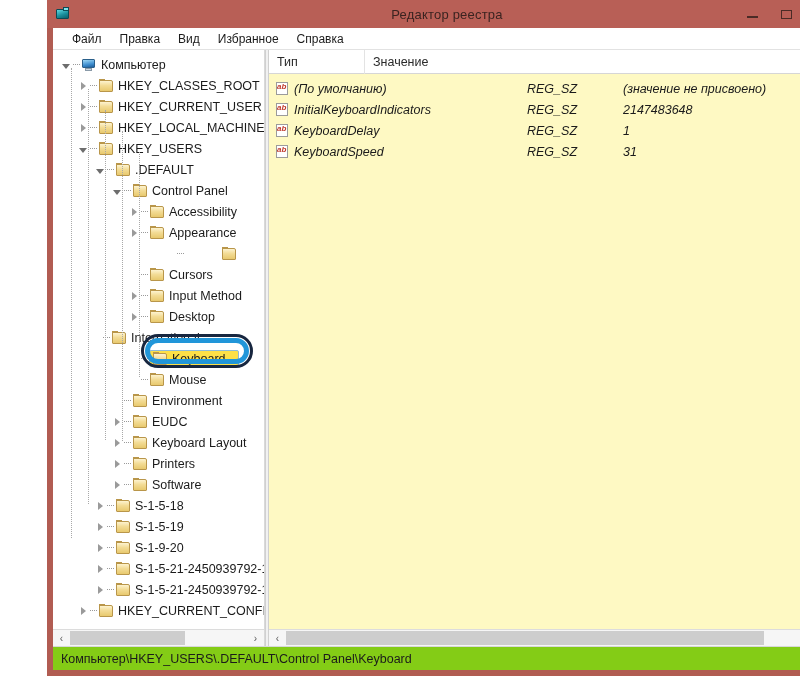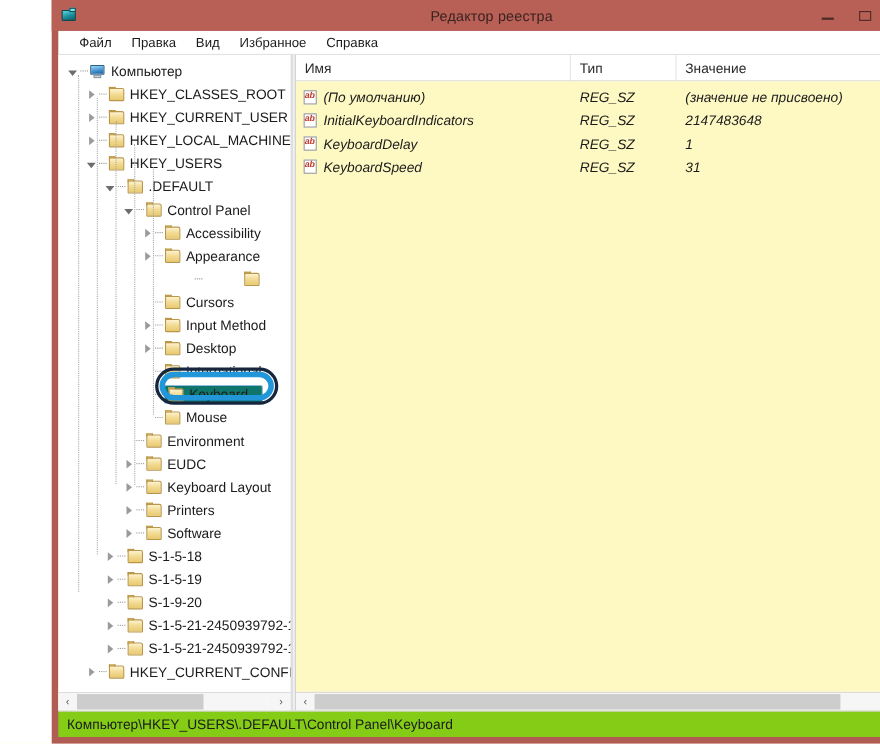--- a/index.html
+++ b/index.html
@@ -237,21 +237,21 @@
     top: 0; bottom: 0;
     width: 0;
     border-left: 1px dotted #a8a8a8;
   }
 
   
   .sel-box {
     display: inline-flex;
     align-items: center;
     border: 1px solid #8fbcd8;
-    background: #0f766e;
+    background: #fde047;
     border-radius: 2px;
     padding: 0px 8px 0px 2px;
     height: 17px;
   }
 
   
   .annot {
     position: absolute;
     left: 88px; top: 284px;
     width: 112px; height: 34px;
@@ -545,21 +545,21 @@
             <div class="twisty">
               <div class="arrow-collapsed"></div>
             </div>
             <div class="connector"></div>
             <div class="folder">
               <div class="f-tab"></div>
               <div class="f-back"></div>
             </div>
             <span class="tree-label">Desktop</span>
           </div>
-          <div class="tree-row" style="padding-left: 74px;">
+          <div class="tree-row" style="padding-left: 36px;">
             <div class="twisty"></div>
             <div class="connector"></div>
             <div class="folder">
               <div class="f-tab"></div>
               <div class="f-back"></div>
             </div>
             <span class="tree-label">International</span>
           </div>
           <div class="tree-row" style="padding-left: 74px;">
             <div class="twisty"></div>
@@ -715,21 +715,20 @@
           <div class="hs-thumb" style="left:0px; width:115px;"></div>
         </div>
         <div class="hs-arrow">›</div>
       </div>
     </div>
 
     <div class="splitter"></div>
 
     <div class="pane-right">
       <div class="col-header">
-        <div class="col-h col-name">Имя</div>
         <div class="col-h col-type">Тип</div>
         <div class="col-h col-value">Значение</div>
       </div>
 
       <div class="list-body" id="list-body">
           <div class="list-row">
             <div class="cell-name">
               <div class="ab-icon">
                 <div class="pg"></div>
                 <div class="ab-t">ab</div>

